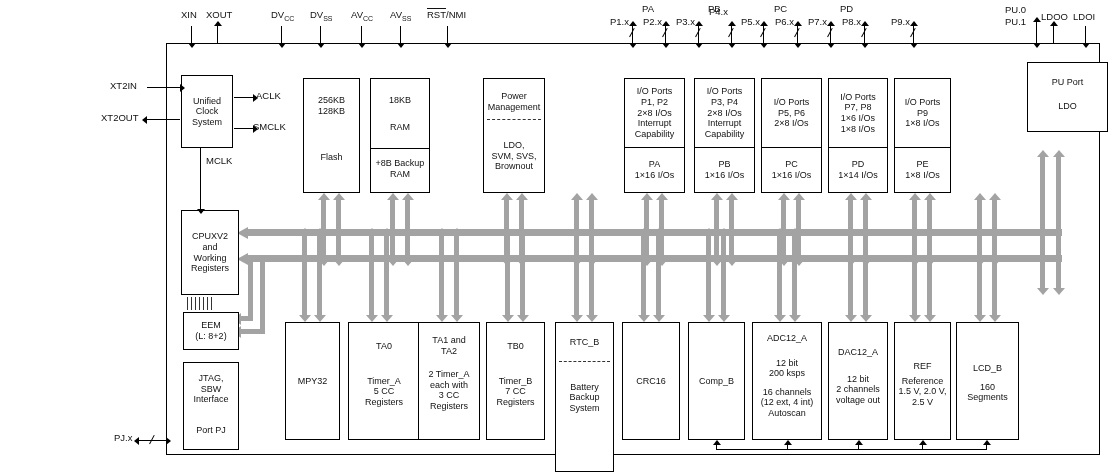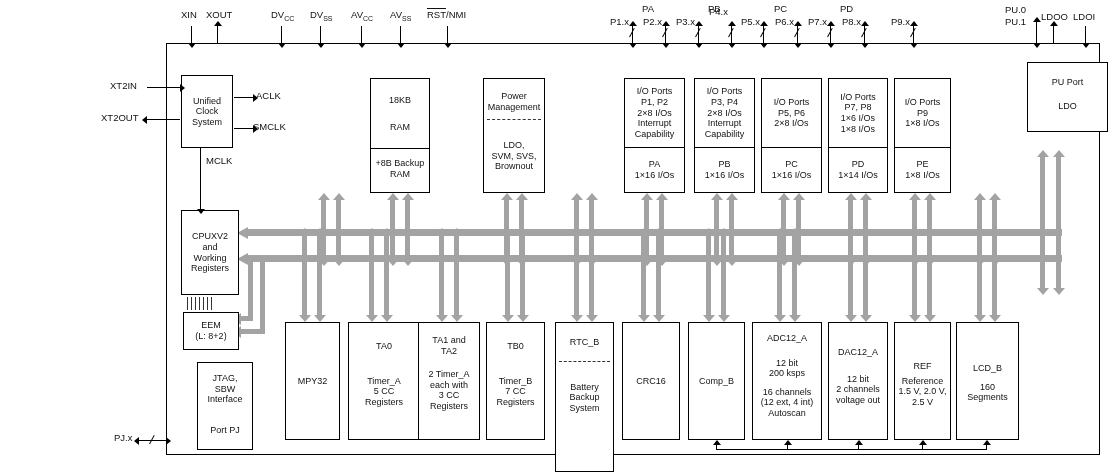--- a/index.html
+++ b/index.html
@@ -108,20 +108,25 @@
   <div class="gh hl" style="left:241px;top:329px;width:24px"></div>
 
   <div class="hatch" style="left:187px;top:297px;width:28px;height:13px"></div>
 
   <div class="blk cfl" style="left:181px;top:75px;width:52px;height:73px">
       <div class="t">Unified
 Clock
 System</div>
     </div>
 
+  <div class="blk" style="left:303px;top:78px;width:57px;height:115px">
+    <div class="t" style="margin-top:16px">256KB
+128KB</div>
+    <div class="t" style="margin-top:36px">Flash</div>
+  </div>
 
   <div class="blk" style="left:370px;top:78px;width:60px;height:115px">
     <div class="t" style="margin-top:16px">18KB</div>
     <div class="t" style="margin-top:16px">RAM</div>
     <div class="sdiv" style="top:69px"></div>
     <div class="t" style="margin-top:26px">+8B Backup
 RAM</div>
   </div>
 
   <div class="blk" style="left:483px;top:78px;width:62px;height:115px">
@@ -185,21 +190,21 @@
       <div class="t">CPUXV2
 and
 Working
 Registers</div>
     </div>
   <div class="blk cfl" style="left:183px;top:312px;width:56px;height:38px">
       <div class="t">EEM
 (L: 8+2)</div>
     </div>
 
-  <div class="blk" style="left:197px;top:362px;width:56px;height:88px">
+  <div class="blk" style="left:183px;top:362px;width:56px;height:88px">
     <div class="t" style="margin-top:10px">JTAG,
 SBW
 Interface</div>
     <div class="t" style="margin-top:20px">Port PJ</div>
   </div>
 
   <div class="blk cfl" style="left:285px;top:322px;width:55px;height:118px">
       <div class="t">MPY32</div>
     </div>
 

